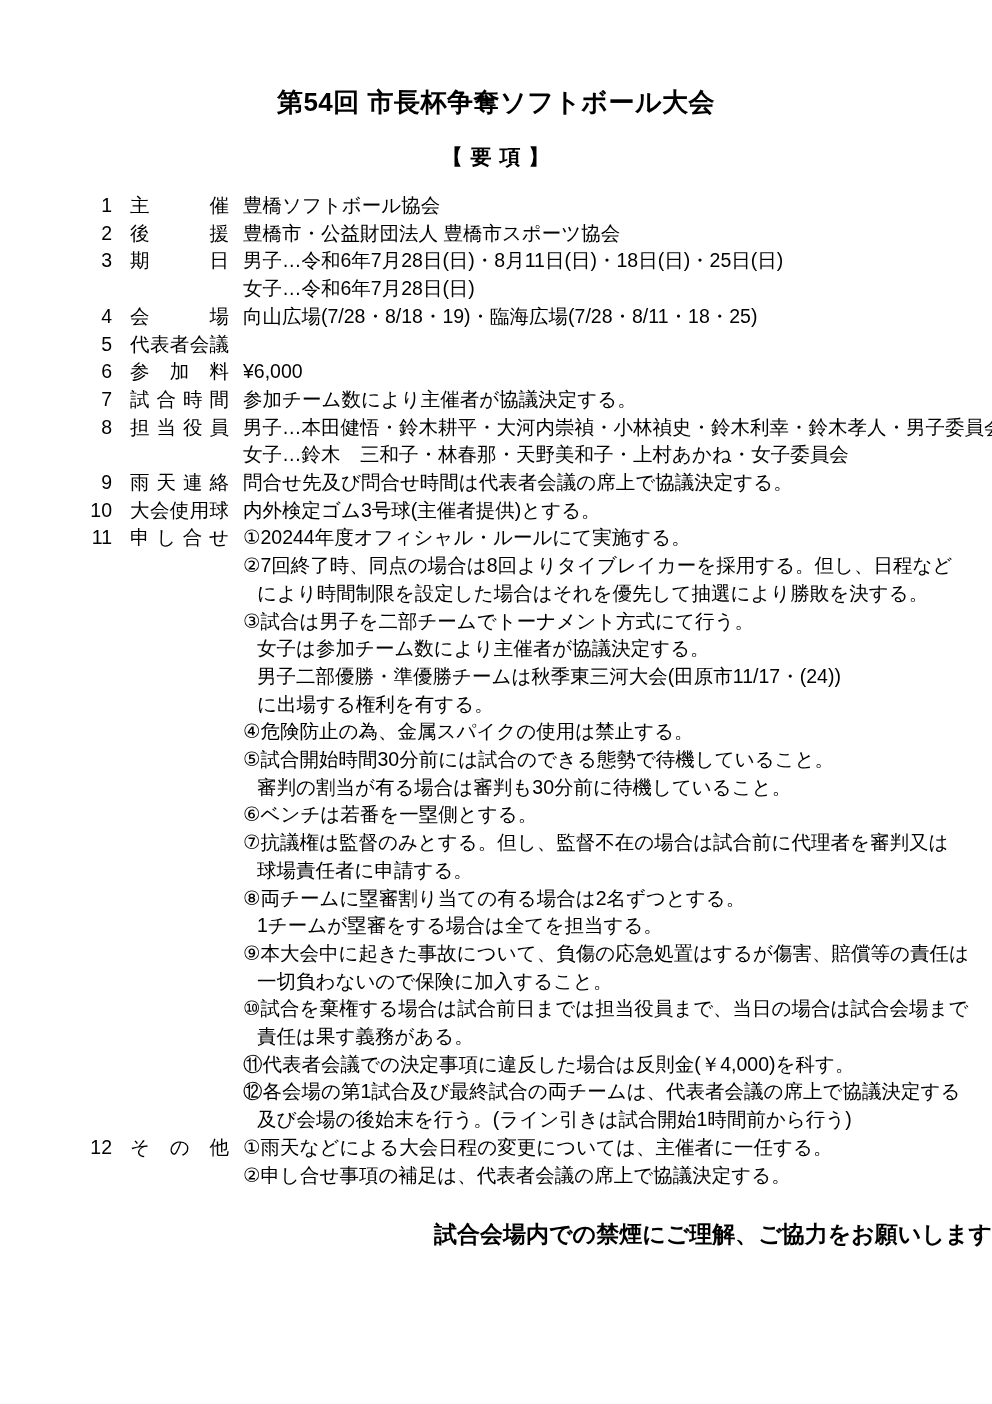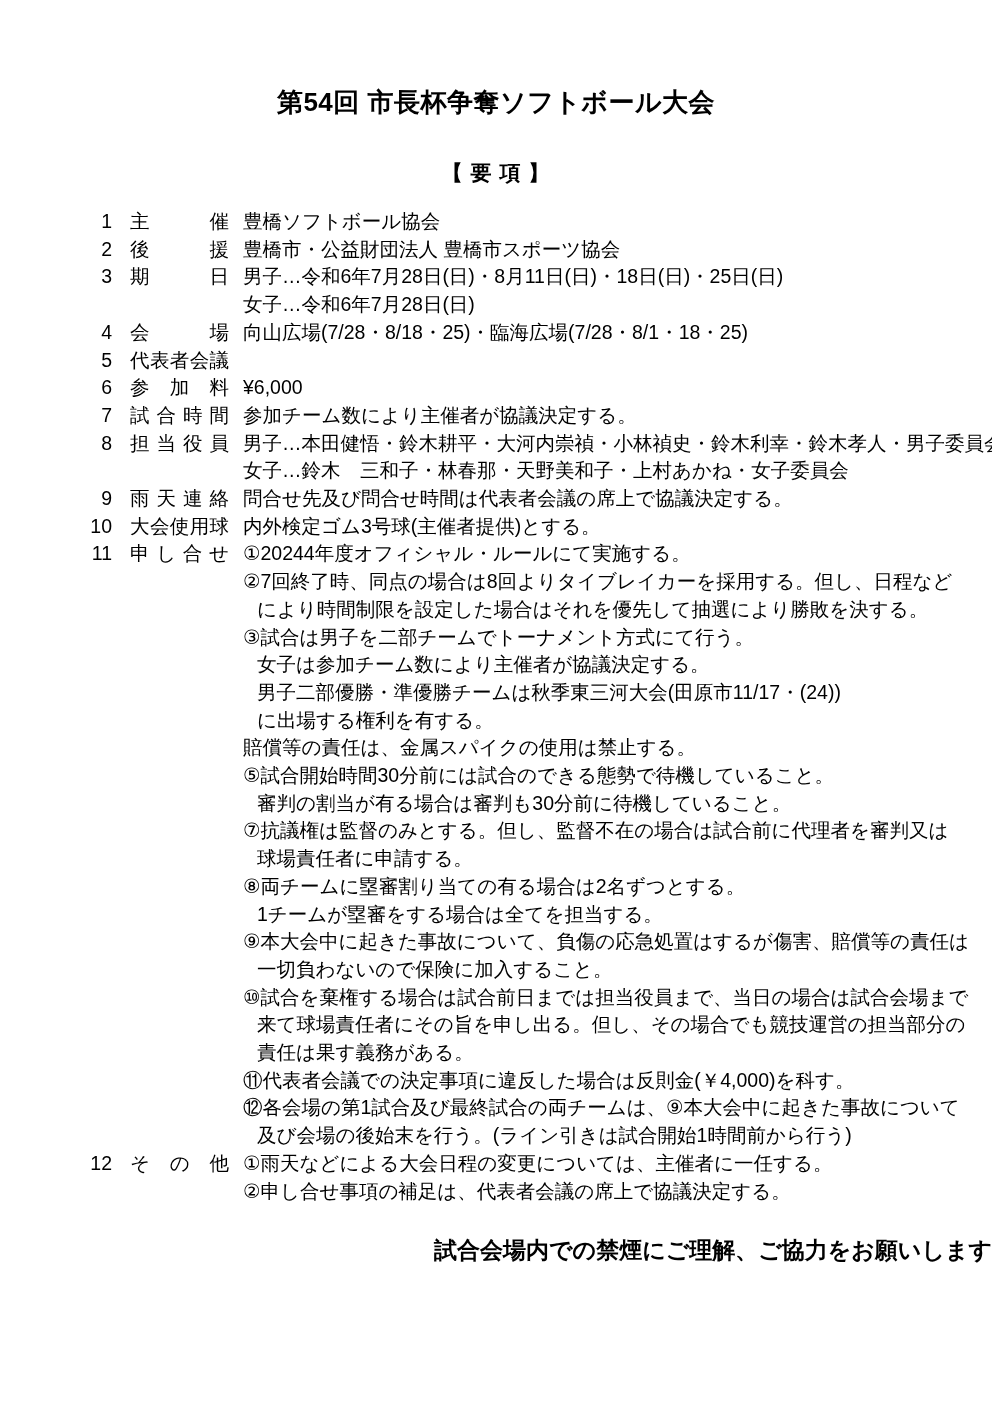--- a/index.html
+++ b/index.html
@@ -19,21 +19,21 @@
   .title {
     margin: 0;
     padding-top: 88px;
     text-align: center;
     font-size: 26px;
     font-weight: bold;
     line-height: 1.15;
     letter-spacing: 0.5px;
   }
   .subtitle {
-    margin: 16px;
+    margin: 0;
     padding-top: 27px;
     text-align: center;
     font-size: 21px;
     font-weight: bold;
     line-height: 1.1;
     letter-spacing: 1px;
   }
   .items {
     margin-top: 24px;
     font-size: 19.5px;
@@ -108,21 +108,21 @@
     <div class="content">
           <div class="line">男子…令和6年7月28日(日)・8月11日(日)・18日(日)・25日(日)</div>
           <div class="line">女子…令和6年7月28日(日)</div>
         </div>
   </div>
 
   <div class="item">
     <span class="no">4</span>
     <span class="label">会場</span>
     <div class="content">
-          <div class="line">向山広場(7/28・8/18・25)・臨海広場(7/28・8/1・18・25)</div>
+          <div class="line">向山広場(7/28・8/18・19)・臨海広場(7/28・8/11・18・25)</div>
         </div>
   </div>
 
   <div class="item">
     <span class="no">5</span>
     <span class="label">代表者会議</span>
   </div>
 
   <div class="item">
     <span class="no">6</span>
@@ -169,34 +169,34 @@
     <span class="no">11</span>
     <span class="label">申し合せ</span>
     <div class="content">
           <div class="line">①20244年度オフィシャル・ルールにて実施する。</div>
           <div class="line">②7回終了時、同点の場合は8回よりタイブレイカーを採用する。但し、日程など</div>
           <div class="line indent">により時間制限を設定した場合はそれを優先して抽選により勝敗を決する。</div>
           <div class="line">③試合は男子を二部チームでトーナメント方式にて行う。</div>
           <div class="line indent">女子は参加チーム数により主催者が協議決定する。</div>
           <div class="line indent">男子二部優勝・準優勝チームは秋季東三河大会(田原市11/17・(24))</div>
           <div class="line indent">に出場する権利を有する。</div>
-          <div class="line">賠償等の責任は、金属スパイクの使用は禁止する。</div>
+          <div class="line">④危険防止の為、金属スパイクの使用は禁止する。</div>
           <div class="line">⑤試合開始時間30分前には試合のできる態勢で待機していること。</div>
           <div class="line indent">審判の割当が有る場合は審判も30分前に待機していること。</div>
+          <div class="line">⑥ベンチは若番を一塁側とする。</div>
           <div class="line">⑦抗議権は監督のみとする。但し、監督不在の場合は試合前に代理者を審判又は</div>
           <div class="line indent">球場責任者に申請する。</div>
           <div class="line">⑧両チームに塁審割り当ての有る場合は2名ずつとする。</div>
           <div class="line indent">1チームが塁審をする場合は全てを担当する。</div>
           <div class="line">⑨本大会中に起きた事故について、負傷の応急処置はするが傷害、賠償等の責任は</div>
           <div class="line indent">一切負わないので保険に加入すること。</div>
           <div class="line">⑩試合を棄権する場合は試合前日までは担当役員まで、当日の場合は試合会場まで</div>
-          <div class="line indent">来て球場責任者にその旨を申し出る。但し、その場合でも競技運営の担当部分の</div>
           <div class="line indent">責任は果す義務がある。</div>
           <div class="line">⑪代表者会議での決定事項に違反した場合は反則金(￥4,000)を科す。</div>
-          <div class="line">⑫各会場の第1試合及び最終試合の両チームは、⑨本大会中に起きた事故について</div>
+          <div class="line">⑫各会場の第1試合及び最終試合の両チームは、代表者会議の席上で協議決定する</div>
           <div class="line indent">及び会場の後始末を行う。(ライン引きは試合開始1時間前から行う)</div>
         </div>
   </div>
 
   <div class="item">
     <span class="no">12</span>
     <span class="label">その他</span>
     <div class="content">
           <div class="line">①雨天などによる大会日程の変更については、主催者に一任する。</div>
           <div class="line">②申し合せ事項の補足は、代表者会議の席上で協議決定する。</div>

